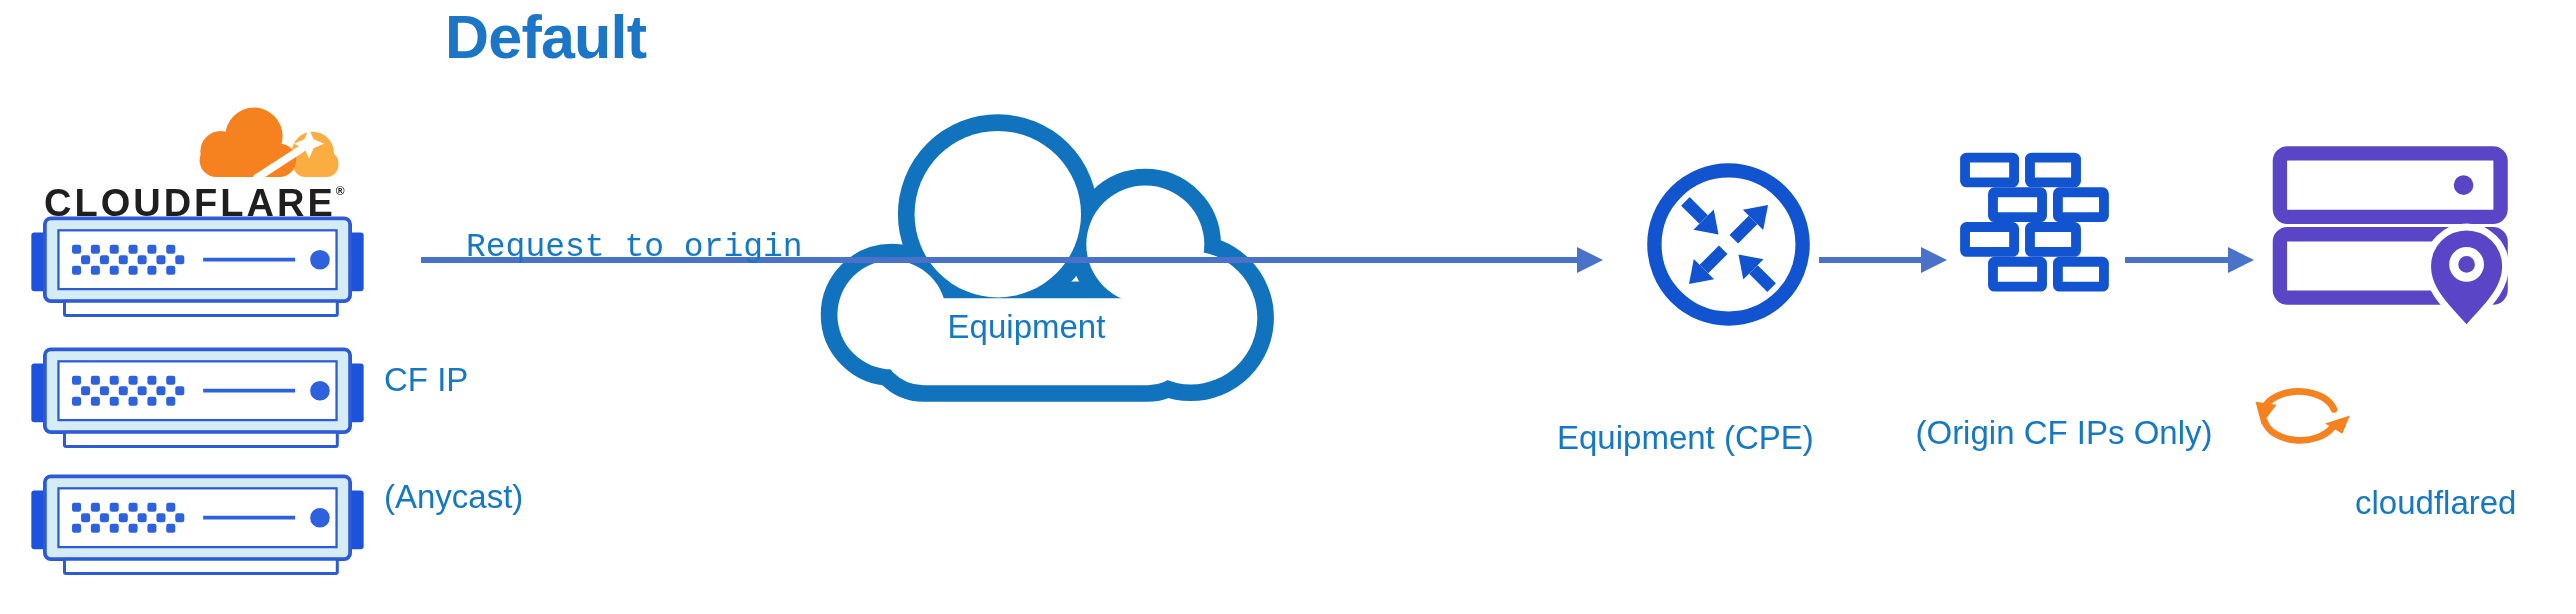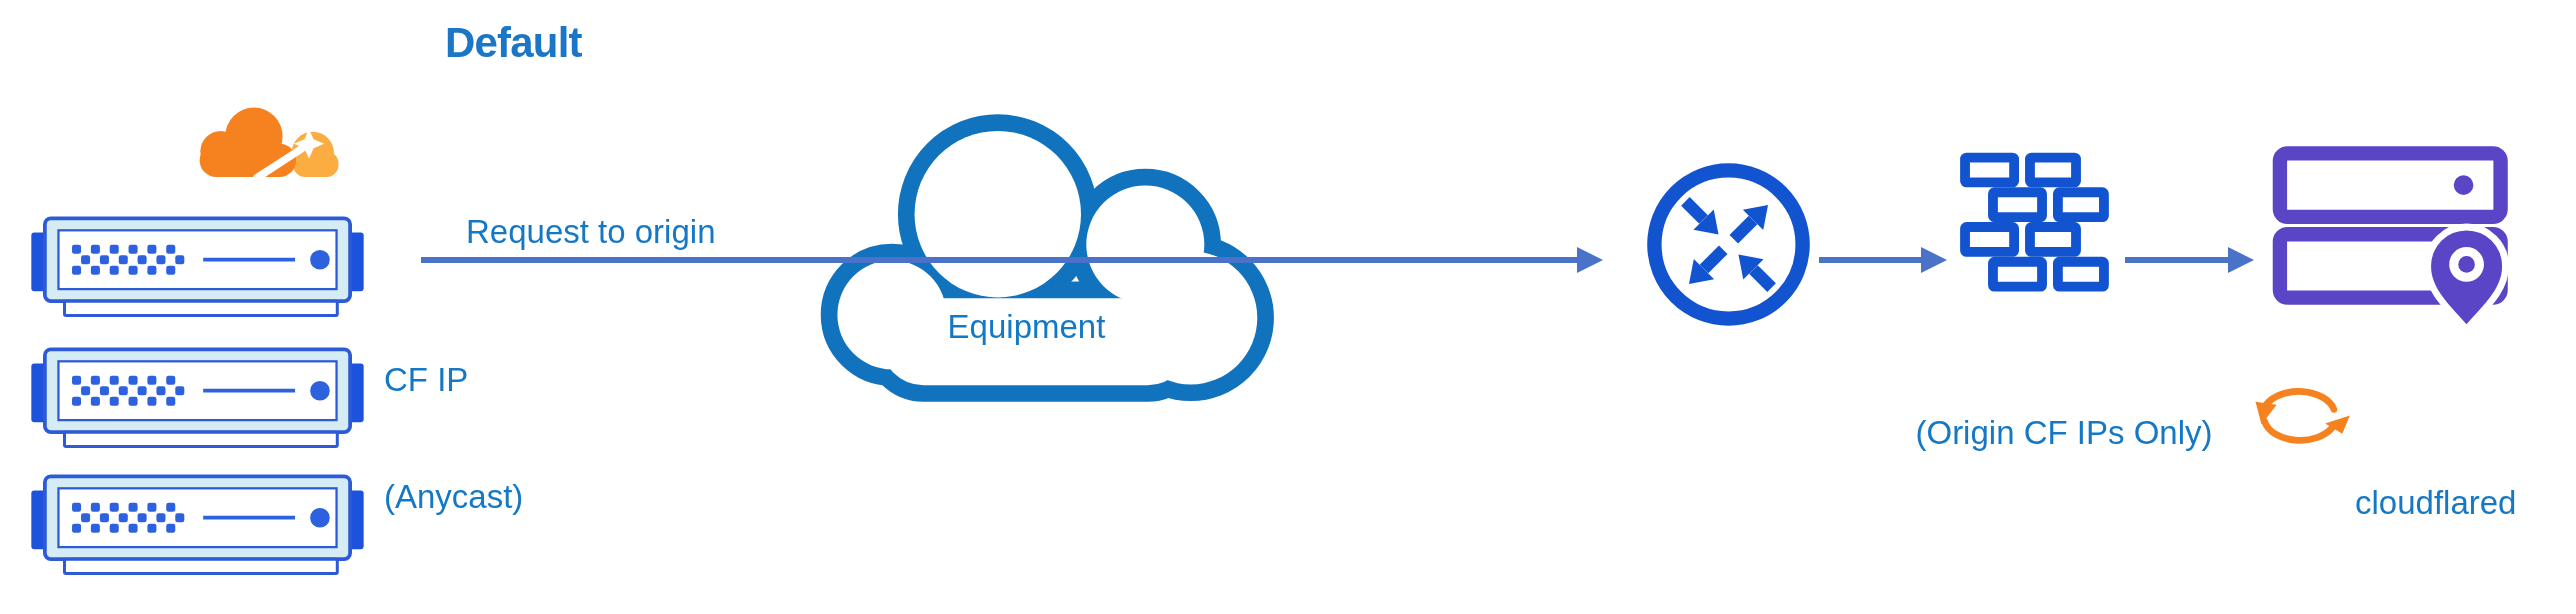--- a/index.html
+++ b/index.html
@@ -14,21 +14,21 @@
     position:relative; width:2576px; height:614px; background:#ffffff; overflow:hidden;
     font-family:"Liberation Sans", sans-serif;
   }
   .abs{position:absolute;}
   .lbl{
     position:absolute; color:var(--blue_text); font-size:33px; line-height:39px;
     white-space:pre; font-weight:400;
   }
   .lbl.center{text-align:center;}
   #title{
-    position:absolute; left:445px; top:19px; font-size:42px; font-weight:600;
+    position:absolute; left:445px; top:2px; font-size:61px; font-weight:600;
     color:var(--title_blue); letter-spacing:-0.8px;
   }
   #wordmark{
     position:absolute; left:44px; top:182px; font-size:38px; font-weight:800;
     letter-spacing:3px; color:var(--wordmark_dark);
   }
   #wordmark sup{font-size:12px; vertical-align:21px; letter-spacing:0;}
   .shaft{position:absolute; height:6px; background:var(--arrow_blue); top:257px;}
   .head{
     position:absolute; width:0; height:0; top:247px;
@@ -50,20 +50,21 @@
 
   <svg class="abs" style="left:183px; top:103px;" width="166" height="77" viewBox="0 0 220 102">
     <circle cx="172" cy="66" r="28" style="fill:var(--orange_light)"></circle>
     <rect x="146" y="64" width="60" height="34" rx="16" style="fill:var(--orange_light)"></rect>
     <circle cx="94" cy="44" r="38" style="fill:var(--orange_dark)"></circle>
     <circle cx="50" cy="64" r="27" style="fill:var(--orange_dark)"></circle>
     <rect x="22" y="54" width="128" height="44" rx="22" style="fill:var(--orange_dark)"></rect>
     <line x1="98" y1="99" x2="158" y2="60" stroke="#fff" stroke-width="10" stroke-linecap="round"></line>
     <path d="M167 34 L173 48 L187 54 L173 60 L167 74 L161 60 L147 54 L161 48 Z" fill="#fff"></path>
   </svg>
+  <div id="wordmark"><span>CLOUDFLARE</span><sup>®</sup></div>
 
   <svg width="0" height="0" style="position:absolute">
     <defs>
       <symbol id="srv" viewBox="0 0 445 138">
         <rect x="2" y="22" width="22" height="78" rx="4" style="fill:var(--server_tab)"></rect>
         <rect x="421" y="22" width="22" height="78" rx="4" style="fill:var(--server_tab)"></rect>
         <rect x="20" y="3" width="405" height="110" rx="8" style="fill:var(--server_fill);stroke:var(--server_border)" stroke-width="5"></rect>
         <rect x="38" y="19" width="369" height="78" fill="#ffffff" style="stroke:var(--server_border)" stroke-width="3"></rect>
         <g style="fill:var(--server_dot)">
           <rect x="56" y="38" width="12" height="12" rx="3"></rect>
@@ -114,21 +115,21 @@
       <circle cx="235" cy="135" r="110"></circle>
       <circle cx="430" cy="175" r="78"></circle>
       <circle cx="490" cy="272" r="88"></circle>
       <rect x="80" y="246" width="410" height="115" rx="57"></rect>
     </g>
   </svg>
   <div class="lbl center" style="left:932px; top:307px; width:189px;">Equipment</div>
 
   <div class="shaft" style="left:421px; width:1158px;"></div>
   <div class="head" style="left:1577px;"></div>
-  <div class="lbl" style="left:466px; top:212px;">Request to origin</div>
+  <div class="lbl" style="left:466px; top:228px;font-family:Liberation Mono, monospace;">Request to origin</div>
   <div class="lbl" style="left:384px; top:282px;">
     <div>CF IP</div>
     <div>(Anycast)</div>
   </div>
 
   <svg class="abs" style="left:1637px; top:153px;" width="183" height="183" viewBox="0 0 242 242">
     <circle cx="121" cy="121" r="98" fill="#fff" style="stroke:var(--icon_blue)" stroke-width="19"></circle>
     <g style="stroke:var(--icon_blue); fill:var(--icon_blue)" stroke-width="16">
       <g transform="translate(64,64) rotate(45)">
           <line x1="0" y1="0" x2="34" y2="0"></line>
@@ -142,20 +143,21 @@
           <line x1="0" y1="0" x2="36" y2="0"></line>
           <polygon points="36,-19 64,0 36,19" stroke="none"></polygon>
         </g>
       <g transform="translate(114,128) rotate(135)">
           <line x1="0" y1="0" x2="36" y2="0"></line>
           <polygon points="36,-19 64,0 36,19" stroke="none"></polygon>
         </g>
     </g>
   </svg>
   <div class="lbl" style="left:1557px; top:343px; line-height:38px;">
+    <div>Equipment (CPE)</div>
   </div>
 
   <div class="shaft" style="left:1819px; width:104px;"></div>
   <div class="head" style="left:1921px;"></div>
 
   <svg class="abs" style="left:1955px; top:150px;" width="162" height="151" viewBox="0 0 214 200">
     <g class="blue-stroke" stroke-width="13" stroke-linejoin="round">
       <rect x="13" y="10" width="65" height="33" rx="2"></rect>
         <rect x="99" y="10" width="61" height="33" rx="2"></rect>
       <rect x="50" y="56" width="65" height="33" rx="2"></rect>

